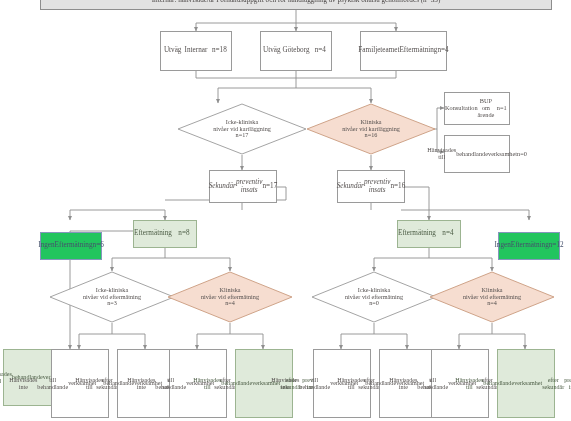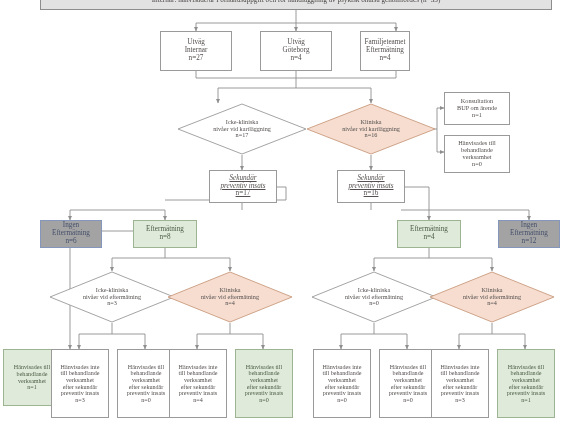--- a/index.html
+++ b/index.html
@@ -23,46 +23,47 @@
     left: 0;
     top: 0;
     width: 571px;
     height: 421px;
     pointer-events: none;
   }
   .node {
     position: absolute;
     box-sizing: border-box;
     display: flex;
-    flex-direction: column;
+    flex-direction: row;
     align-items: center;
     justify-content: center;
     text-align: center;
     border: 1px solid #9a9a9a;
     background: #ffffff;
     color: #55504f;
     line-height: 1.08;
     z-index: 2;
   }
   .node .ln { display: block; width: 100%; }
   .hdr {
     background: #e2e2e2;
     border: 1px solid #8d8d8d;
     color: #4a4645;
     font-size: 7.2px;
     line-height: 1.1;
   }
   .src { font-size: 7.2px; }
-  .sek { font-size: 7.2px; font-style: italic; text-decoration: underline; }
+  .sek { font-size: 7.2px; font-style: italic; }
   .sek .nn { font-style: normal; }
   .side { font-size: 6.3px; }
   .blue {
-    background: #a3a3a3;
+    background: #22c55e;
     border: 1px solid #8596bc;
     color: #45506b;
+    margin-top: 12px;
   }
   .green {
     background: #dfeada;
     border: 1px solid #9cb491;
     color: #4c5d45;
   }
   .leaf { font-size: 6.1px; }
   .blue.measure, .green.measure { font-size: 7.2px; }
   .diamond {
     position: absolute;
@@ -169,28 +170,28 @@
     </g>
   </svg>
 
   <div class="node hdr" style="left:40px; top:-9px; width:512px; height:19px;">
     <span class="ln">Internar: hänvisade/ar Förhandsuppgift och för handläggning av psykisk ohälsa genomfördes  (n=33)</span>
   </div>
 
   <div class="node src" style="left:160px; top:31px; width:72px; height:40px;">
     <span class="ln">Utväg</span>
     <span class="ln">Internar</span>
-    <span class="ln">n=27</span>
+    <span class="ln">n=18</span>
   </div>
   <div class="node src" style="left:260px; top:31px; width:72px; height:40px;">
     <span class="ln">Utväg</span>
     <span class="ln">Göteborg</span>
     <span class="ln">n=4</span>
   </div>
-  <div class="node src" style="left:360px; top:31px; width:50px; height:40px;">
+  <div class="node src" style="left:360px; top:31px; width:87px; height:40px;">
     <span class="ln">Familjeteamet</span>
     <span class="ln">Eftermätning</span>
     <span class="ln">n=4</span>
   </div>
 
   <div class="diamond" style="left:177px; top:103px; width:130px; height:52px;">
     <svg width="130" height="52" viewBox="0 0 130 52">
       <polygon points="65,1 129,26 65,51 1,26" fill="#ffffff" stroke="#9a9a9a" stroke-width="0.9"></polygon>
     </svg>
     <div class="dtext">

